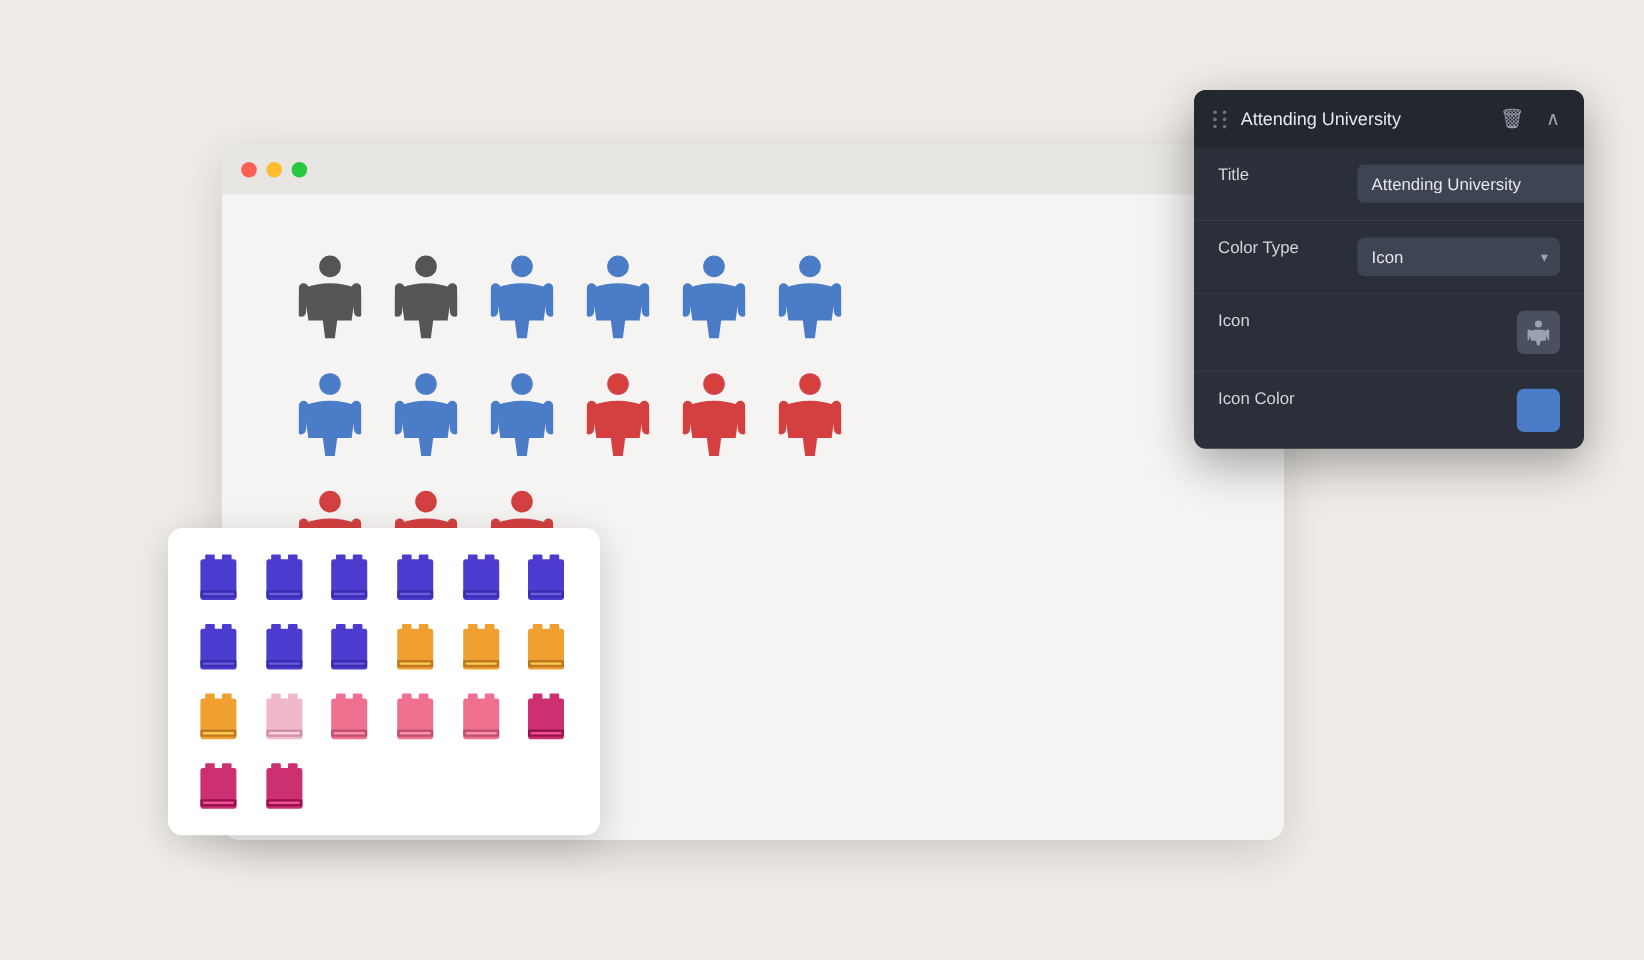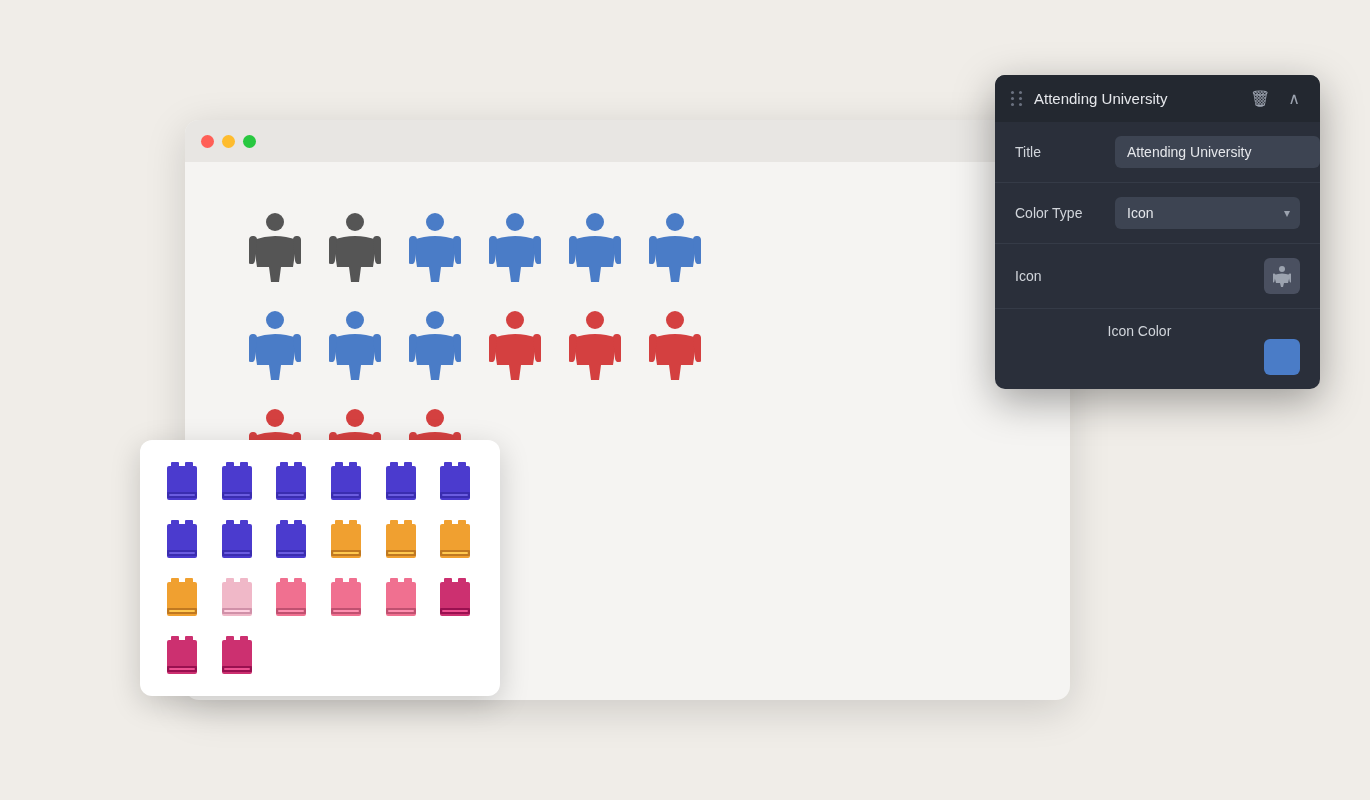--- a/index.html
+++ b/index.html
@@ -151,28 +151,27 @@
       font-size: 16px;
       padding: 2px 4px;
     }
 
     .panel-body {
       padding: 0;
     }
 
     .field-row {
       display: flex;
-      align-items: center;
       padding: 14px 20px;
       border-bottom: 1px solid #353b47;
+      gap: 16px;
     }
 
     .field-row:last-child {
       border-bottom: none;
-      flex-direction: column;
     }
 
     .field-label {
       color: #d1d5db;
       font-size: 14px;
       width: 100px;
       flex-shrink: 0;
     }
 
     .field-input {

